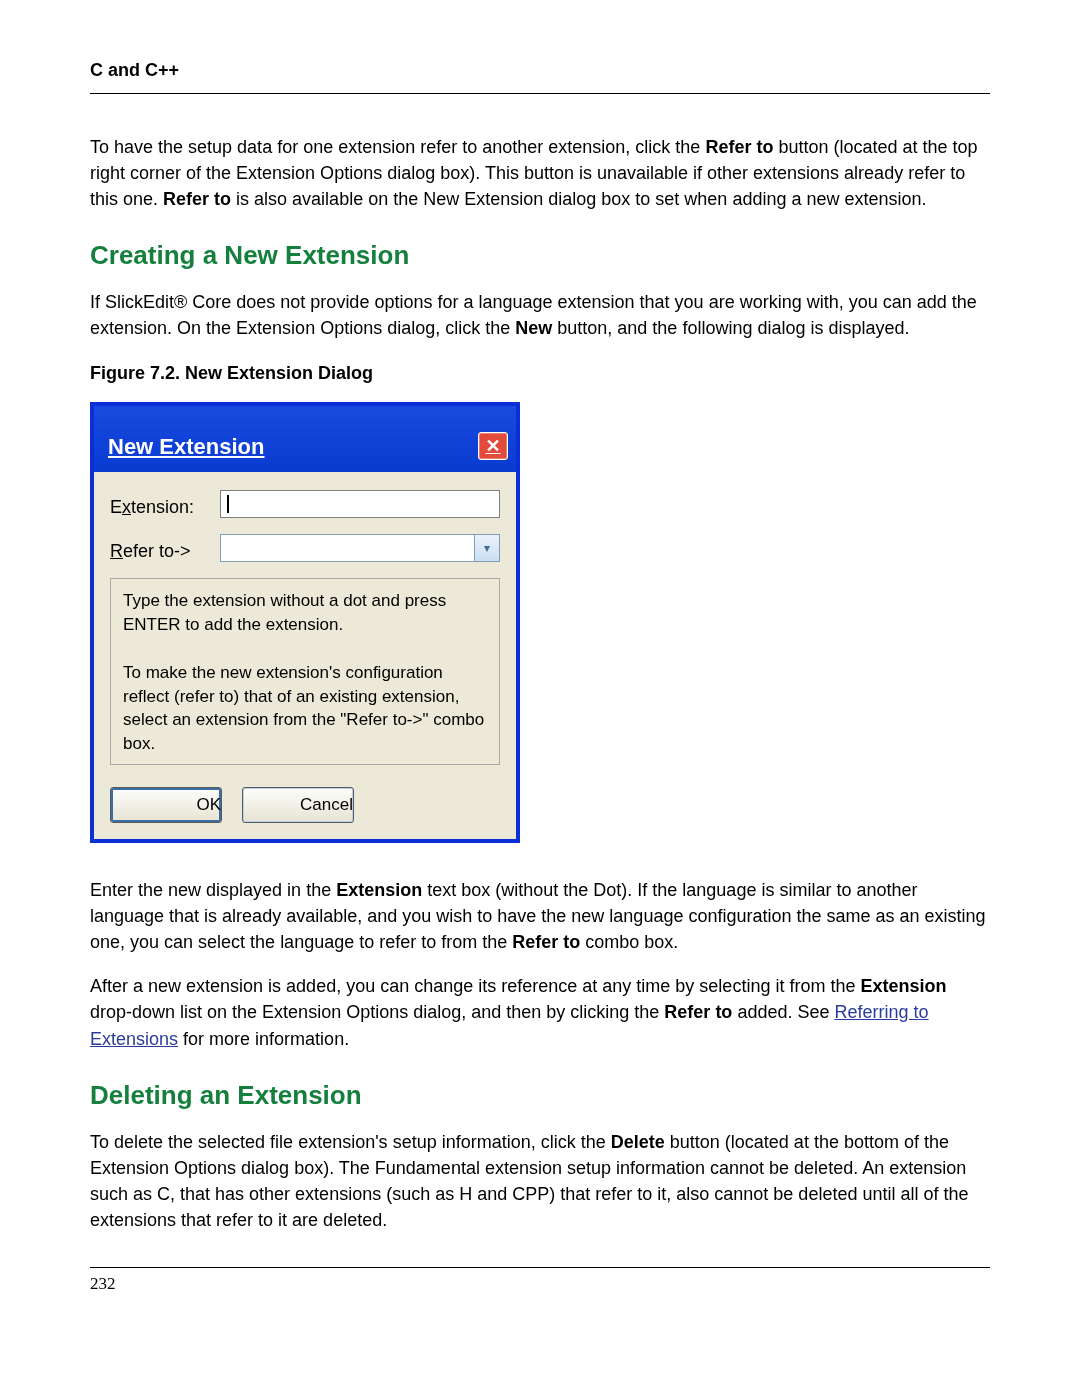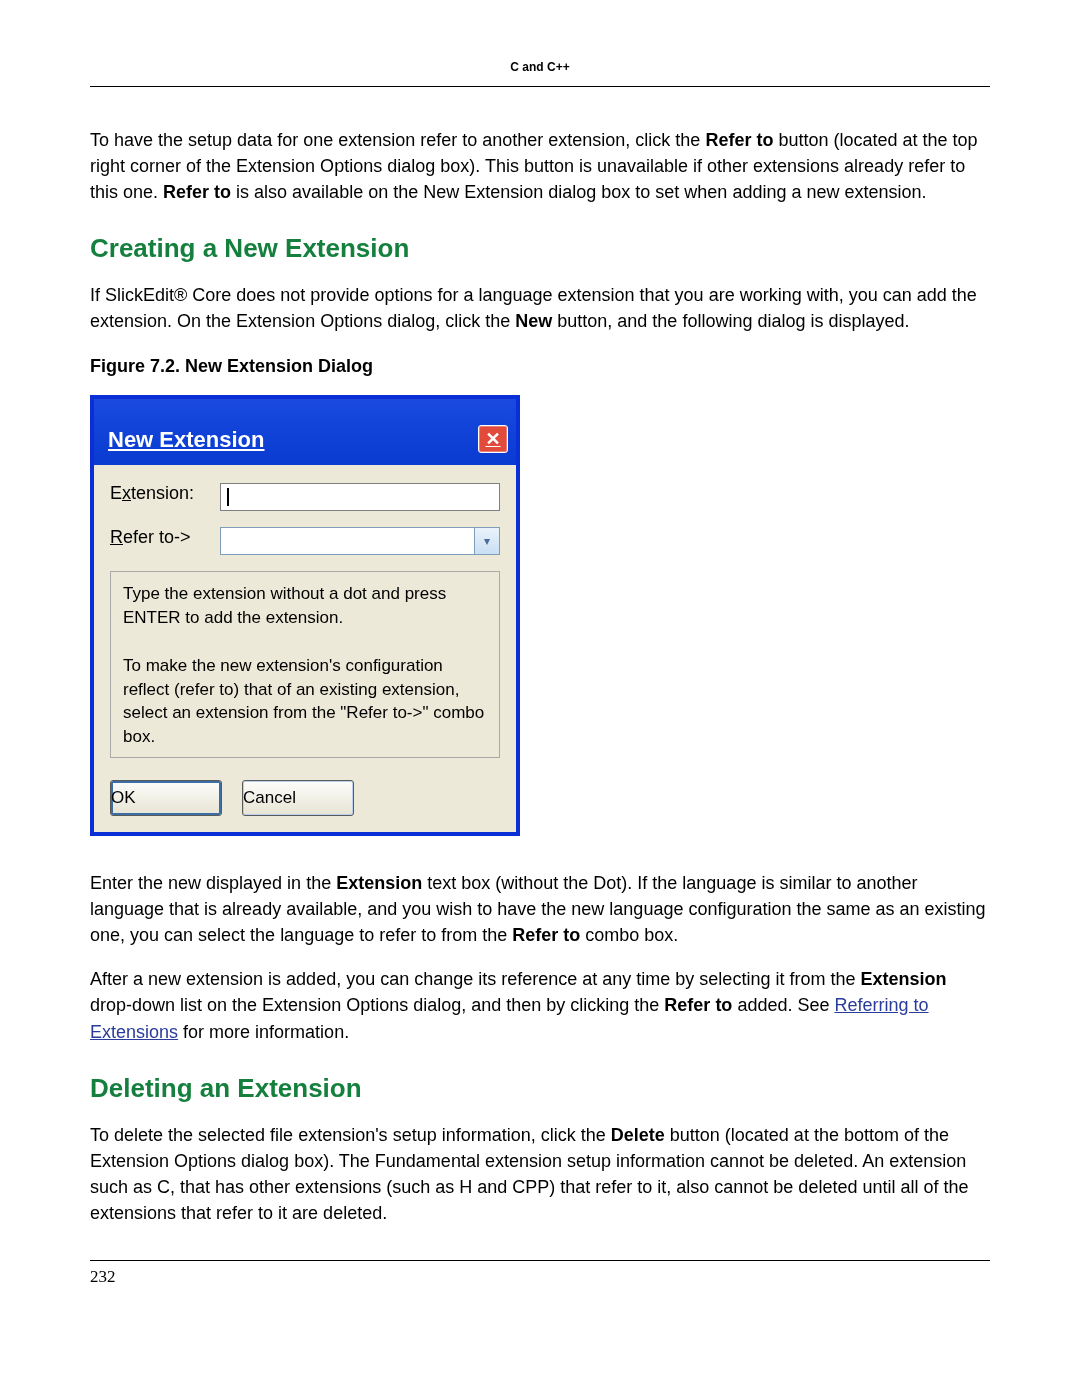--- a/index.html
+++ b/index.html
@@ -8,23 +8,23 @@
     height:1397px;
     font-family:Arial,Helvetica,sans-serif;
     color:#000;
     font-size:18px;
     position:relative;
   }
   .page{
     padding:60px 90px 0 90px;
   }
   .top-header{
-    text-align:center;
-    font-weight:bold;
-    font-size:12px;
+    text-align:left;
+    font-weight:bold;
+    font-size:18px;
     padding-bottom:12px;
   }
   .header-rule{
     border:none;
     border-top:1.5px solid #000;
     margin:0 0 40px 0;
   }
   p{line-height:1.45;margin:0 0 18px 0;}
   .bold{font-weight:bold;}
   h2{
@@ -64,21 +64,21 @@
     width:28px;height:26px;
     background:#e24a3b;
     border:1px solid #fff;
     border-radius:3px;
     color:#fff;
     display:flex;align-items:center;justify-content:center;
     font-weight:bold;font-size:18px;
     box-shadow:inset 0 0 0 1px rgba(255,255,255,.3);
   }
   .dlg-body{padding:18px 16px 16px 16px;}
-  .form-row{display:flex;align-items:flex-start;margin-bottom:16px;}
+  .form-row{display:flex;align-items:flex-end;margin-bottom:16px;}
   .form-label{width:110px;font-size:18px;color:#000;}
   .txtbox{
     flex:1;height:28px;
     background:#fff;border:1px solid #7f7f7f;
     box-sizing:border-box;
     padding:0 6px;
     display:flex;align-items:center;
   }
   .cursor{display:inline-block;width:2px;height:18px;background:#000;}
   .combo{
@@ -100,21 +100,21 @@
     line-height:1.4;
     background:#ece9d8;
     margin-top:6px;
   }
   .dlg-buttons{display:flex;gap:20px;margin-top:22px;}
   .winbtn{
     width:110px;height:34px;
     border:1px solid #5a5a5a;
     border-radius:3px;
     background:linear-gradient(#fdfdfb,#e7e4d3);
-    display:flex;align-items:center;justify-content:flex-start;
+    display:flex;align-items:center;justify-content:flex-end;
     font-size:17px;color:#000;
     box-shadow:0 0 0 1px #b9d1ef inset;
   }
   .winbtn.default{box-shadow:0 0 0 2px #3b6ea5 inset;}
   .accel{text-decoration:underline;}
 
   .bottom-rule{
     border:none;
     border-top:1.5px solid #000;
     margin:34px 0 0 0;

